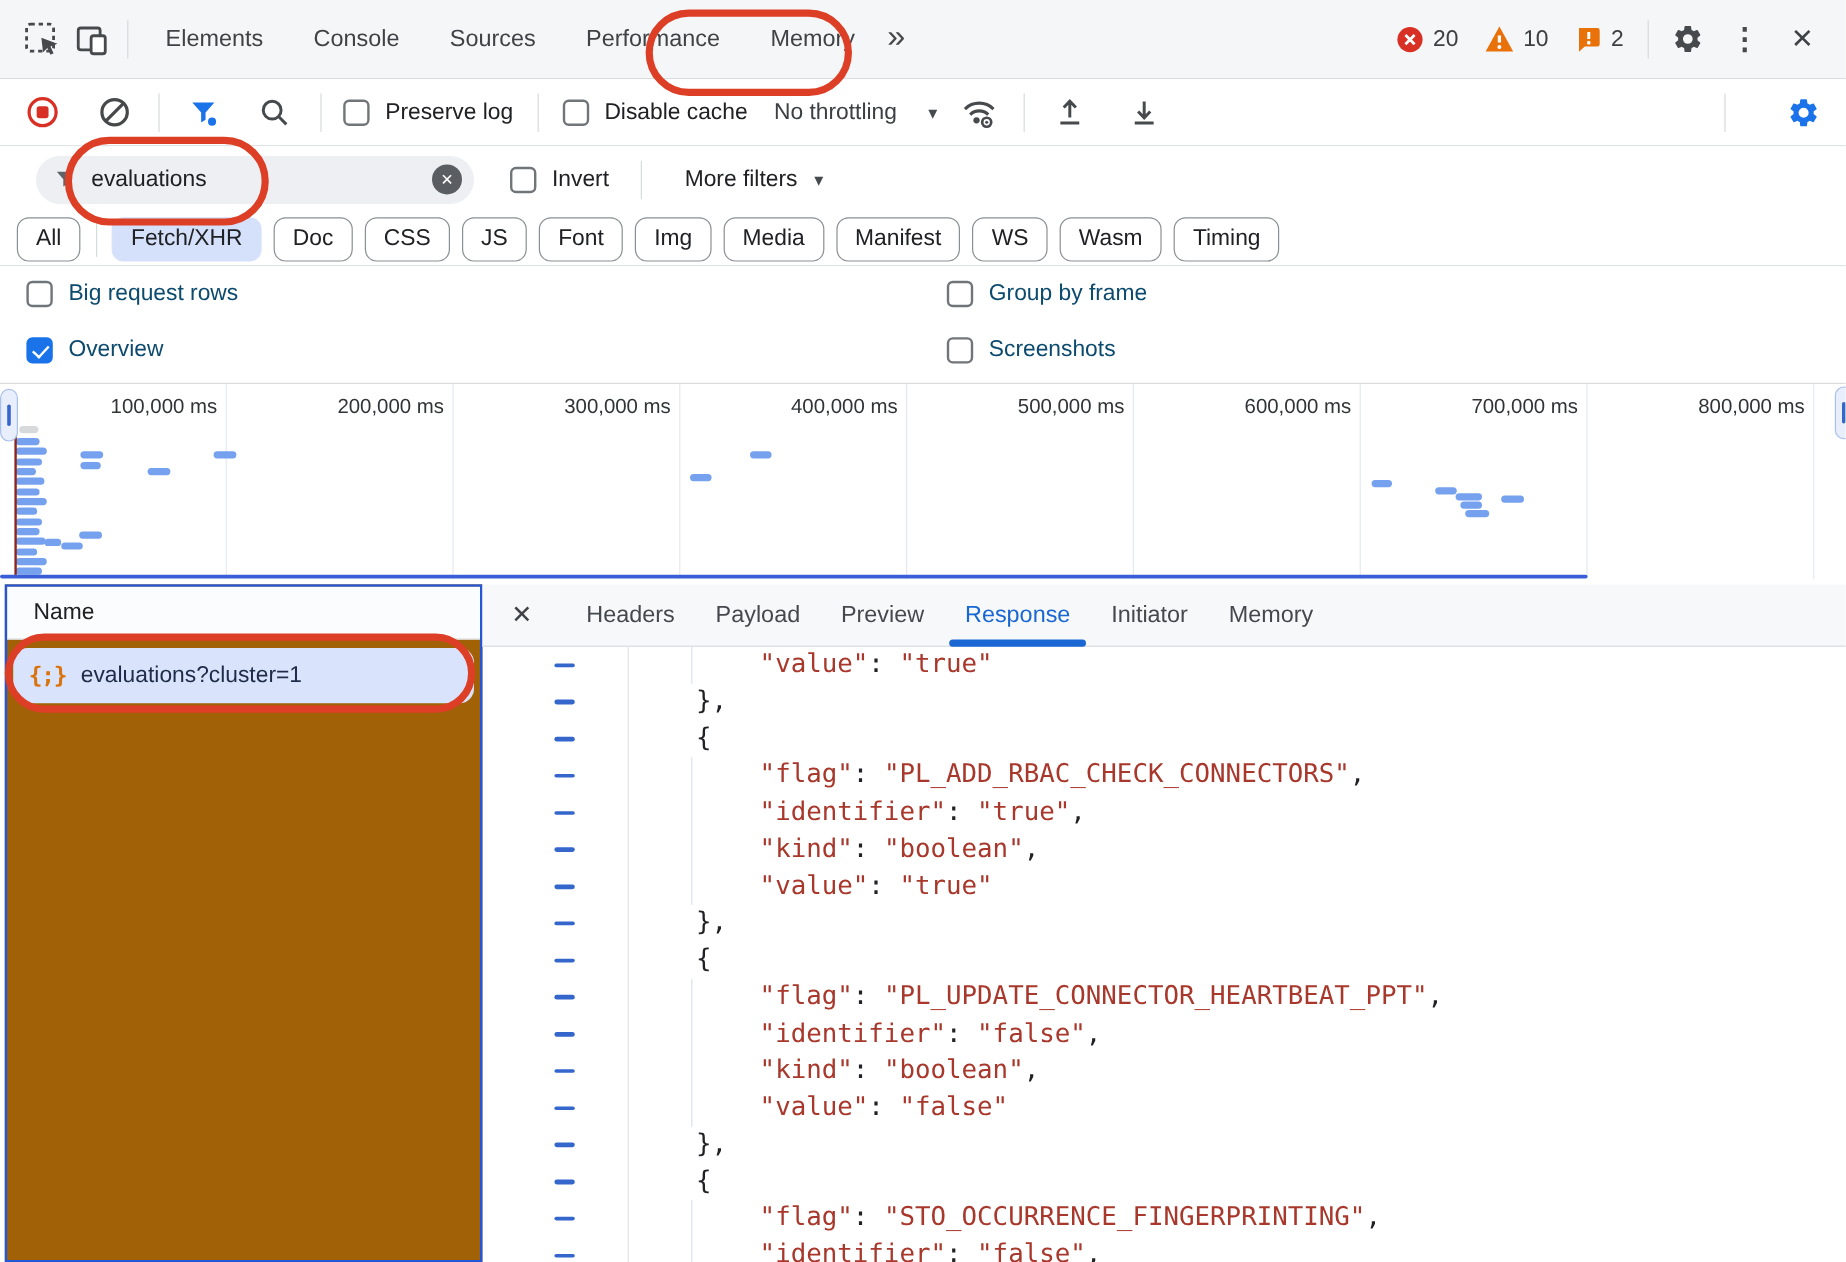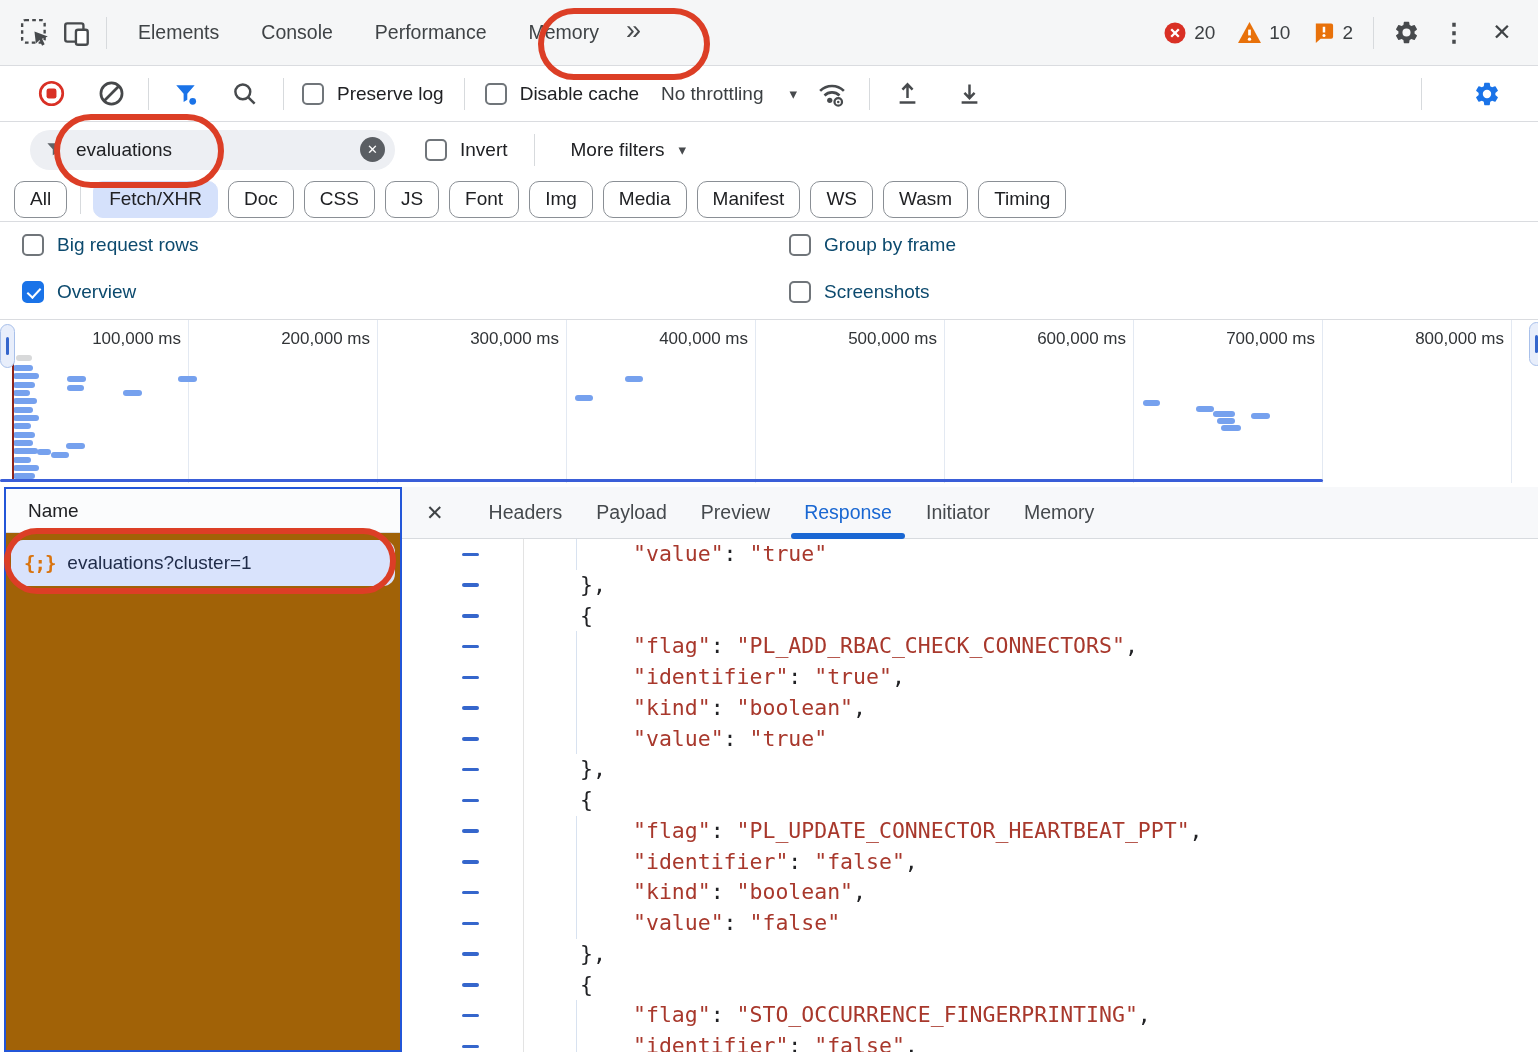--- a/index.html
+++ b/index.html
@@ -16,21 +16,21 @@
   .mtab.active { color:#1967d2; border-bottom-color:#1967d2; }
   .chev { font-size:27px; color:#474a4d; padding:0 10px 4px 6px; display:flex; align-items:center; }
   .badges { margin-left:auto; display:flex; align-items:center; gap:8px; font-size:19px; color:#3c4043; }
   .badge { display:flex; align-items:center; gap:7px; margin-left:14px; }
   .r1right { display:flex; align-items:center; gap:4px; }
   .topic { display:flex; align-items:center; justify-content:center; width:44px; height:44px; }
   .kebab { font-size:25px; color:#474a4d; font-weight:bold; }
   .xclose { font-size:23px; color:#3f4346; }
 
   
-  .r2 { position:absolute; top:66px; left:0; right:0; height:56px; background:#fff; border-bottom:1px solid #dadce0; display:flex; align-items:center; padding:0 30px; gap:8px; }
+  .r2 { position:absolute; top:66px; left:0; right:0; height:56px; background:#fff; border-bottom:1px solid #dadce0; display:flex; align-items:center; padding:0 14px; gap:8px; }
   .cklabel { display:flex; align-items:center; gap:13px; font-size:19px; color:#202124; }
   .cb { width:22px; height:22px; border:2px solid #70757a; border-radius:5px; background:#fff; flex:0 0 auto; position:relative; }
   .cb.on { background:#1a73e8; border-color:#1a73e8; }
   .cb.on::after { content:""; position:absolute; left:6px; top:1.5px; width:6px; height:11px; border:solid #fff; border-width:0 2.6px 2.6px 0; transform:rotate(43deg); }
   .caret { font-size:15px; color:#474a4d; }
   .throttle { font-size:19px; color:#3c4043; margin-left:14px; }
 
   
   .r3 { position:absolute; top:122px; left:0; right:0; height:55px; display:flex; align-items:center; padding-left:30px; background:#fff; }
   .fpill { width:365px; height:40px; border-radius:20px; background:#edeff3; display:flex; align-items:center; padding:0 10px 0 15px; gap:12px; }
@@ -100,20 +100,21 @@
   <div class="icbtn">
     <svg width="30" height="30" viewBox="0 0 28 28">
       <rect x="3" y="5" width="17" height="17" rx="2" fill="none" stroke="#474a4d" stroke-width="2.2"></rect>
       <rect x="13" y="11" width="11" height="14" rx="2" fill="#fff" stroke="#474a4d" stroke-width="2.2"></rect>
     </svg>
   </div>
   <div class="vdiv" style="margin-left:8px"></div>
   <div class="mtabs" id="main-tabs">
       <div class="mtab">Elements</div>
       <div class="mtab">Console</div>
+      <div class="mtab">Sources</div>
       <div class="mtab">Performance</div>
       <div class="mtab">Memory</div>
     </div>
   <div class="chev">»</div>
 
   <div class="badges">
     <div class="badge">
       <svg width="24" height="24" viewBox="0 0 24 24">
         <circle cx="12" cy="12" r="10.5" fill="#d93025"></circle>
         <path d="M8.2 8.2 L15.8 15.8 M15.8 8.2 L8.2 15.8" stroke="#fff" stroke-width="2.3"></path>

